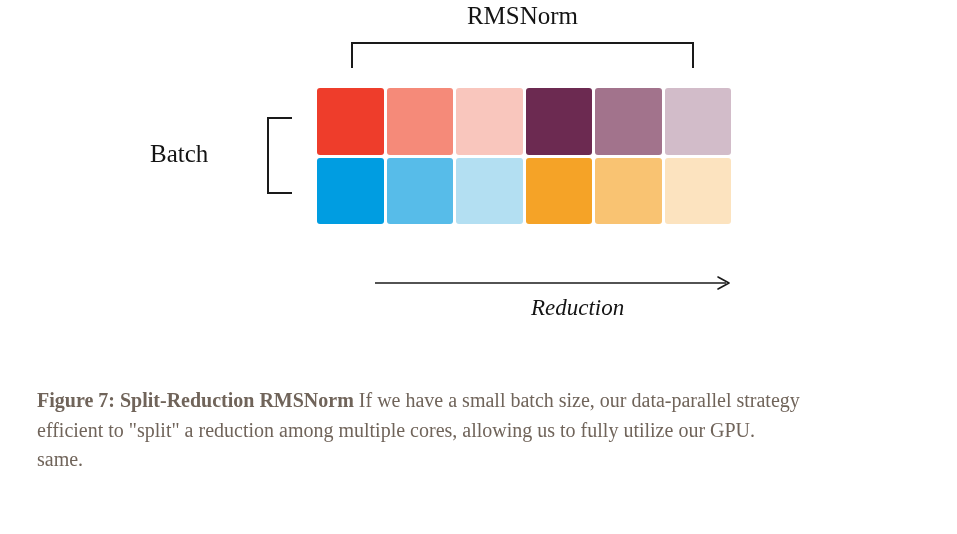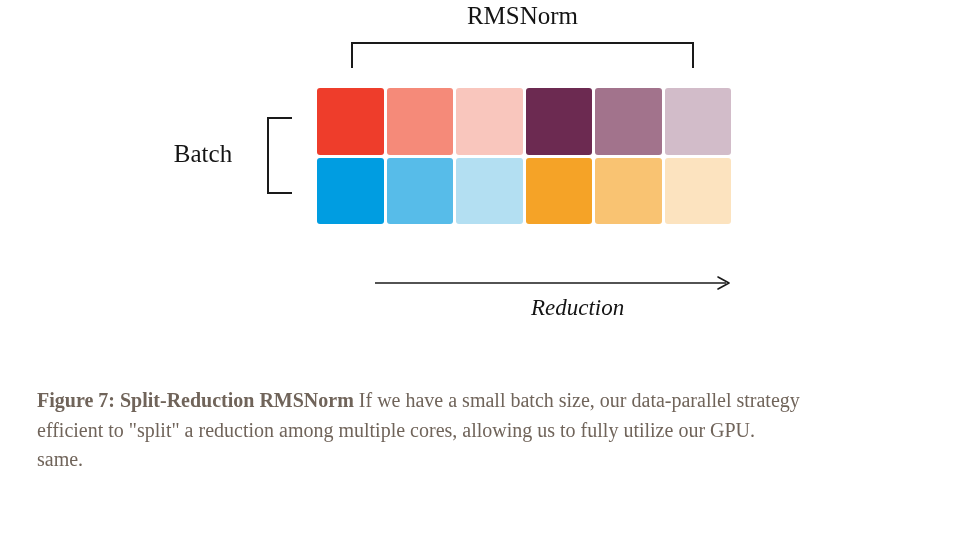--- a/index.html
+++ b/index.html
@@ -13,21 +13,21 @@
   .abs { position: absolute; }
   .figlabel { color: #141414; font-size: 25px; }
 
   #features-label { left: 351px; top: 2px; width: 343px; text-align: center; }
   #top-bracket {
     left: 351px; top: 42px; width: 339px; height: 24px;
     border-top: 2px solid #1a1a1a;
     border-left: 2px solid #1a1a1a;
     border-right: 2px solid #1a1a1a;
   }
-  #batch-label { left: 150px; top: 140px; width: 106px; text-align: center; }
+  #batch-label { left: 150px; top: 140px; width: 106px; text-align: left; }
   #left-bracket {
     left: 267px; top: 117px; width: 23px; height: 73px;
     border-left: 2px solid #1a1a1a;
     border-top: 2px solid #1a1a1a;
     border-bottom: 2px solid #1a1a1a;
   }
   #grid {
     left: 317px; top: 88px; width: 414px; height: 136px;
     display: grid;
     grid-template-columns: repeat(6, 1fr);

